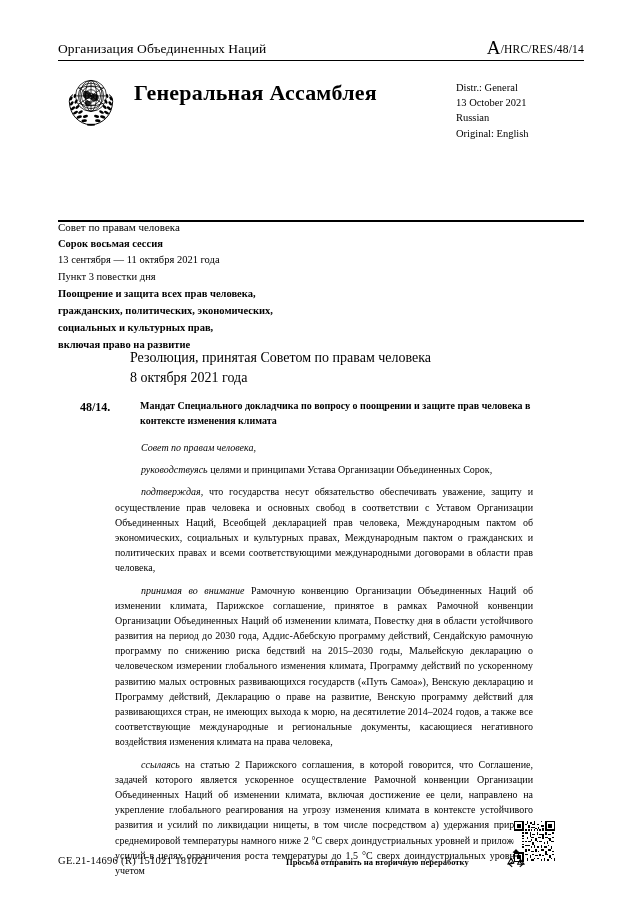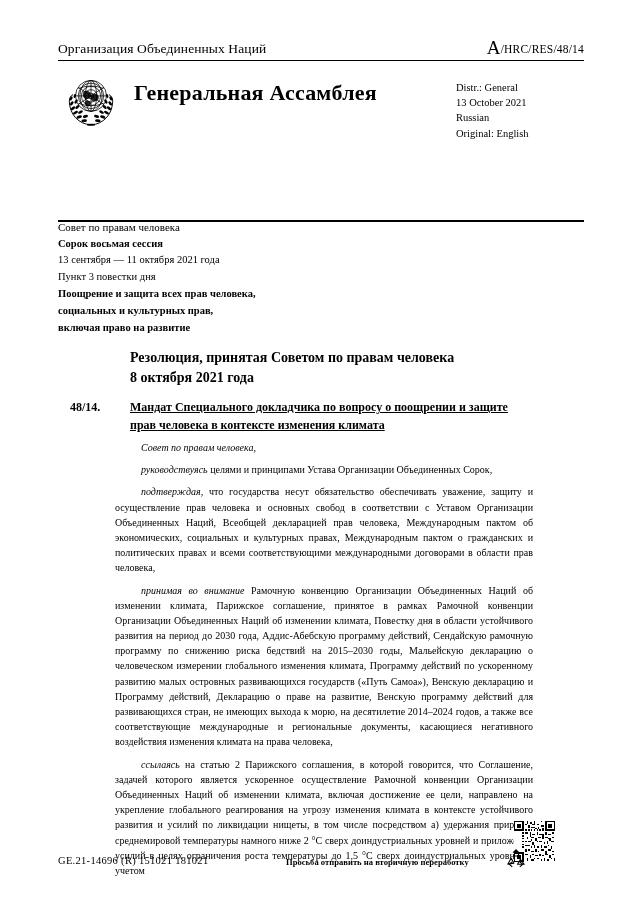--- a/index.html
+++ b/index.html
@@ -114,44 +114,44 @@
     line-height: 1.62;
   }
 
   
   .res-heading {
     position: absolute;
     left: 130px;
     top: 348px;
     width: 430px;
     font-size: 14px;
-    font-weight: bold;
+    font-weight: normal;
     line-height: 1.45;
   }
 
   
   .item-row {
     position: absolute;
     left: 70px;
     top: 398px;
     width: 480px;
     display: flex;
+    justify-content: center;
   }
   .item-num {
     font-size: 12px;
     font-weight: bold;
     flex: 0 0 60px;
     line-height: 1.5;
   }
   .item-title {
-    font-size: 12px;
+    font-size: 10px;
     font-weight: bold;
     line-height: 1.5;
     width: 400px;
-    text-decoration: underline;
   }
 
   
   .body-text {
     position: absolute;
     left: 115px;
     top: 440px;
     width: 418px;
     font-size: 10px;
     line-height: 1.52;
@@ -288,20 +288,21 @@
 
   <hr class="rule-thick">
 
   <div class="session-block">
     <div class="council">Совет по правам человека</div>
     <div class="b">Сорок восьмая сессия</div>
     <div>13 сентября — 11 октября 2021 года</div>
     <div>Пункт 3 повестки дня</div>
     <div class="agenda-title">
       <div>Поощрение и защита всех прав человека,</div>
+      <div>гражданских, политических, экономических,</div>
       <div>социальных и культурных прав,</div>
       <div>включая право на развитие</div>
     </div>
   </div>
 
   <div class="res-heading">
     <div>Резолюция, принятая Советом по правам человека</div>
     <div>8 октября 2021 года</div>
   </div>
 

